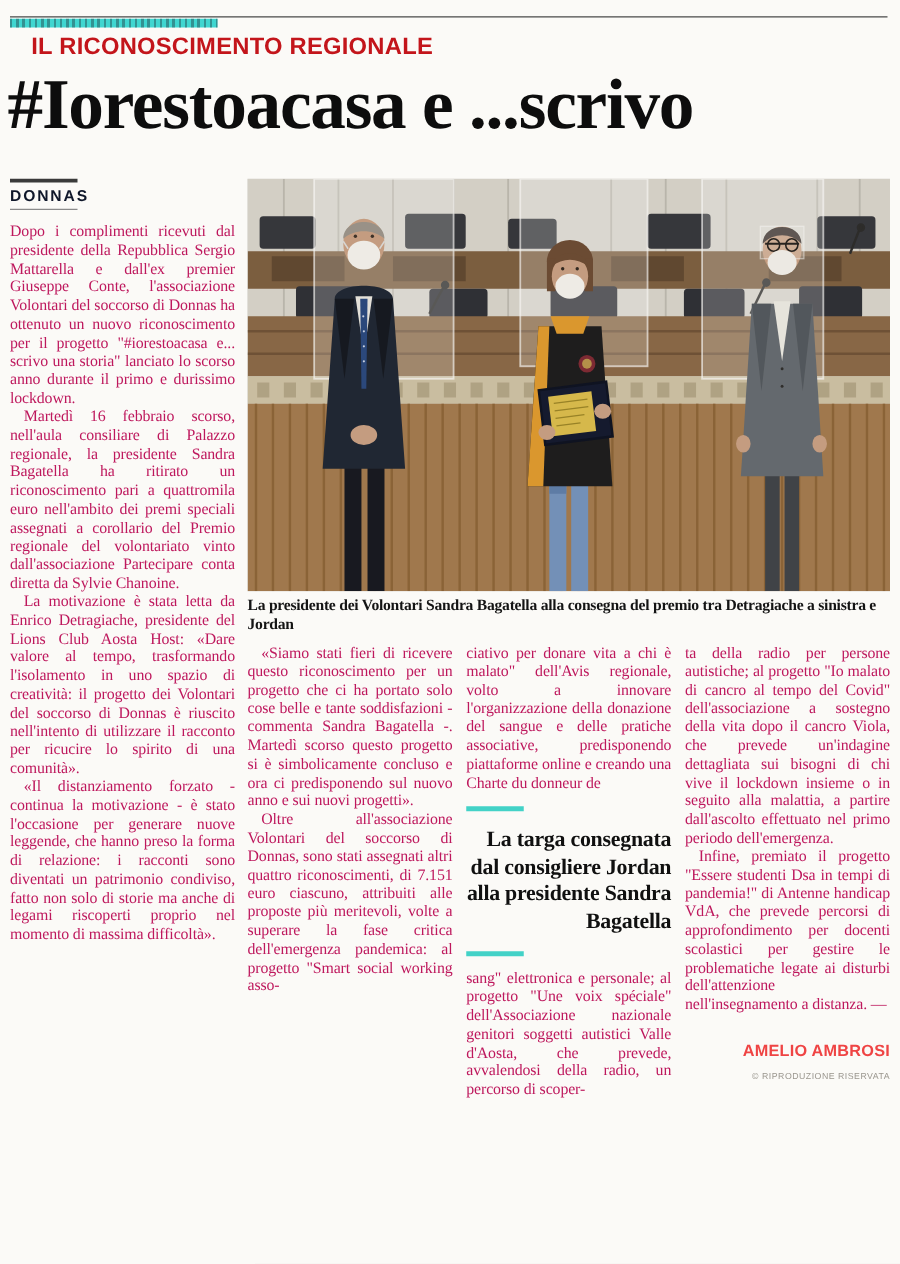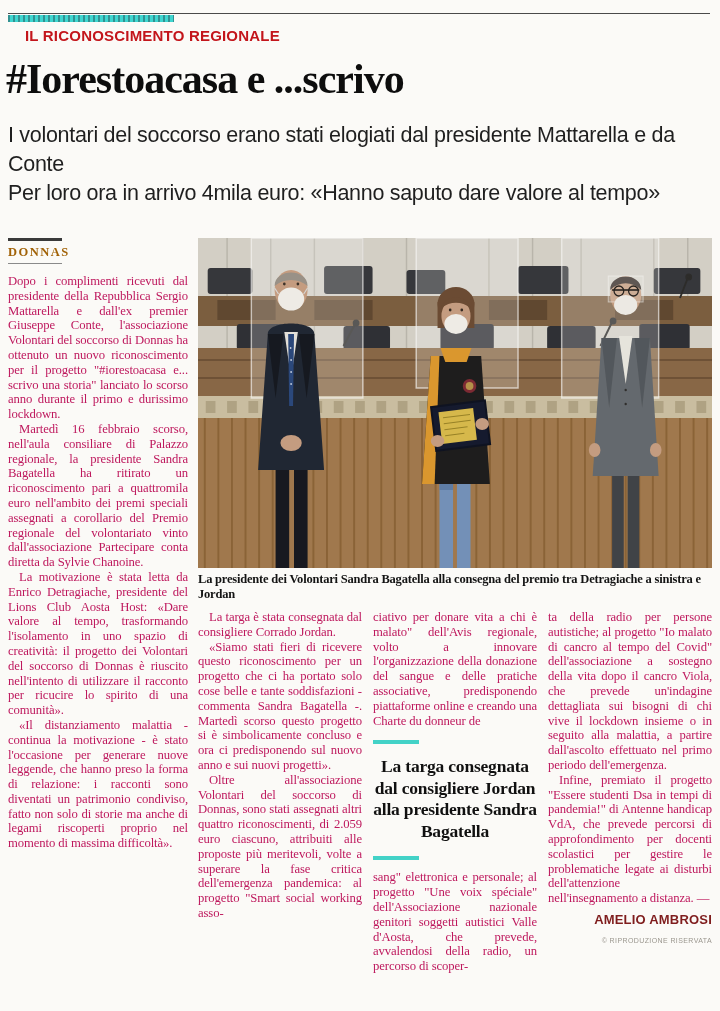--- a/index.html
+++ b/index.html
@@ -18,46 +18,46 @@
   
   .top-rule{position:absolute;left:8px;right:10px;top:13px;height:1px;background:#4a4a4a;}
   .cyan-note{
     position:absolute;left:8px;top:15px;width:166px;height:7px;
     background:#3fd6d0;
     background-image:repeating-linear-gradient(90deg,rgba(40,90,95,.55) 0 2px,rgba(63,214,208,0) 2px 5px);
   }
   .kicker{
     margin:27px 0 0 0;
     font-family:"Liberation Sans","DejaVu Sans",sans-serif;
-    font-weight:bold;font-size:15px;letter-spacing:.2px;
+    font-weight:bold;font-size:19px;letter-spacing:.2px;
     color:#c3151b;
     padding-left:17px;
   }
   .headline{
     margin:6px 0 0 -2px;
-    font-weight:bold;font-size:42px;line-height:58px;letter-spacing:-1px;
+    font-weight:bold;font-size:57px;line-height:58px;letter-spacing:-1px;
     color:#0d0d0d;
   }
   .subhead{
     margin:13px 0 0 0;
     font-family:"Liberation Sans","DejaVu Sans",sans-serif;
     font-size:21.5px;line-height:29px;letter-spacing:-.3px;
     color:#1f1f1f;
   }
   .main{display:flex;gap:10px;margin-top:30px;}
   .col-left{width:180px;flex:0 0 180px;}
   .right-area{flex:1;min-width:0;}
 
   
   .tag-wrap{margin:0 0 10px 0;}
   .tag-rule-top{width:54px;height:3px;background:#3a3a3a;margin-bottom:4px;}
   .tag-rule-bot{width:54px;height:1px;background:#8a8a8a;margin-top:3px;}
   .section-tag{
-    font-family:Liberation Serif, serif;
-    font-weight:bold;font-size:12.5px;letter-spacing:1.5px;color:#a16207;
+    font-family:Liberation Sans, sans-serif;
+    font-weight:bold;font-size:12.5px;letter-spacing:1.5px;color:#0f172a;
   }
 
   .bodycol p{
     margin:0;font-size:12.7px;line-height:14.8px;letter-spacing:-.1px;
     text-align:justify;text-indent:11px;
     color:#be185d;
   }
   .col1 p:first-child{text-indent:0;}
   .seg-flush p:first-child{text-indent:0;}
 
@@ -71,26 +71,26 @@
   }
   .lower-cols{display:flex;gap:11px;}
   .lower-cols .bodycol{flex:1;min-width:0;}
 
   
   .pull-quote{margin:12px 0 10px 0;}
   .teal-rule{width:46px;height:4px;background:#43d2c7;}
   .pull-quote .quote-text{
     margin:12px 0 14px 0;
     font-weight:bold;font-size:17.5px;line-height:21.5px;letter-spacing:-.2px;
-    color:#101010;text-align:center;text-indent:0;
+    color:#101010;text-align:right;text-indent:0;
   }
   .byline{
     font-family:"Liberation Sans","DejaVu Sans",sans-serif;
     font-weight:bold;font-size:13px;letter-spacing:.2px;
-    color:#7f1d1d;text-align:right;margin-top:6px;
+    color:#ef4444;text-align:right;margin-top:22px;
   }
   .copyright{
     font-family:"Liberation Sans","DejaVu Sans",sans-serif;
     font-size:7px;letter-spacing:.4px;color:#9a968e;
     text-align:right;margin-top:10px;
   }
 </style>
 </head>
 <body>
 
@@ -98,38 +98,34 @@
 
   <div class="top-rule"></div>
   <div class="cyan-note"></div>
 
   <div class="kicker">IL RICONOSCIMENTO REGIONALE</div>
 
   <h1 class="headline" style="margin-bottom:0;">
     <span>#Iorestoacasa e ...scrivo</span><br>
   </h1>
 
-  <div class="subhead">
-    <span>I volontari del soccorso erano stati elogiati dal presidente Mattarella e da Conte</span><br>
-    <span>Per loro ora in arrivo 4mila euro: «Hanno saputo dare valore al tempo»</span>
-  </div>
 
   <div class="main">
 
     <div class="col-left">
       <div class="tag-wrap">
         <div class="tag-rule-top"></div>
         <div class="section-tag">DONNAS</div>
         <div class="tag-rule-bot"></div>
       </div>
       <div class="bodycol col1">
           <p>Dopo i complimenti ricevuti dal presidente della Repubblica Sergio Mattarella e dall'ex premier Giuseppe Conte, l'associazione Volontari del soccorso di Donnas ha ottenuto un nuovo riconoscimento per il progetto "#iorestoacasa e... scrivo una storia" lanciato lo scorso anno durante il primo e durissimo lockdown.</p>
           <p>Martedì 16 febbraio scorso, nell'aula consiliare di Palazzo regionale, la presidente Sandra Bagatella ha ritirato un riconoscimento pari a quattromila euro nell'ambito dei premi speciali assegnati a corollario del Premio regionale del volontariato vinto dall'associazione Partecipare conta diretta da Sylvie Chanoine.</p>
           <p>La motivazione è stata letta da Enrico Detragiache, presidente del Lions Club Aosta Host: «Dare valore al tempo, trasformando l'isolamento in uno spazio di creatività: il progetto dei Volontari del soccorso di Donnas è riuscito nell'intento di utilizzare il racconto per ricucire lo spirito di una comunità».</p>
-          <p>«Il distanziamento malattia - continua la motivazione - è stato l'occasione per generare nuove leggende, che hanno preso la forma di relazione: i racconti sono diventati un patrimonio condiviso, fatto non solo di storie ma anche di legami riscoperti proprio nel momento di massima difficoltà».</p>
+          <p>«Il distanziamento forzato - continua la motivazione - è stato l'occasione per generare nuove leggende, che hanno preso la forma di relazione: i racconti sono diventati un patrimonio condiviso, fatto non solo di storie ma anche di legami riscoperti proprio nel momento di massima difficoltà».</p>
         </div>
     </div>
 
     <div class="right-area">
 
       <div class="photo-frame">
         <svg viewBox="0 0 530 330" preserveAspectRatio="none">
 
           <rect x="0" y="0" width="530" height="120" fill="#d8d5cd"></rect>
           <g stroke="#bdbab1" stroke-width="1.5">
@@ -335,23 +331,22 @@
 
           <rect x="0" y="0" width="530" height="330" fill="rgba(120,95,60,0.05)"></rect>
         </svg>
       </div>
 
       <div class="caption">La presidente dei Volontari Sandra Bagatella alla consegna del premio tra Detragiache a sinistra e Jordan</div>
 
       <div class="lower-cols">
 
         <div class="bodycol">
-            <p>La targa è stata consegnata dal consigliere Corrado Jordan.</p>
             <p>«Siamo stati fieri di ricevere questo riconoscimento per un progetto che ci ha portato solo cose belle e tante soddisfazioni - commenta Sandra Bagatella -. Martedì scorso questo progetto si è simbolicamente concluso e ora ci predisponendo sul nuovo anno e sui nuovi progetti».</p>
-            <p>Oltre all'associazione Volontari del soccorso di Donnas, sono stati assegnati altri quattro riconoscimenti, di 2.059 euro ciascuno, attribuiti alle proposte più meritevoli, volte a superare la fase critica dell'emergenza pandemica: al progetto "Smart social working asso-</p>
+            <p>Oltre all'associazione Volontari del soccorso di Donnas, sono stati assegnati altri quattro riconoscimenti, di 7.151 euro ciascuno, attribuiti alle proposte più meritevoli, volte a superare la fase critica dell'emergenza pandemica: al progetto "Smart social working asso-</p>
           </div>
 
         <div class="bodycol">
           <div class="seg-flush">
               <p>ciativo per donare vita a chi è malato" dell'Avis regionale, volto a innovare l'organizzazione della donazione del sangue e delle pratiche associative, predisponendo piattaforme online e creando una Charte du donneur de</p>
             </div>
           <div class="pull-quote">
             <div class="teal-rule"></div>
             <p class="quote-text">La targa consegnata dal consigliere Jordan alla presidente Sandra Bagatella</p>
             <div class="teal-rule"></div>

